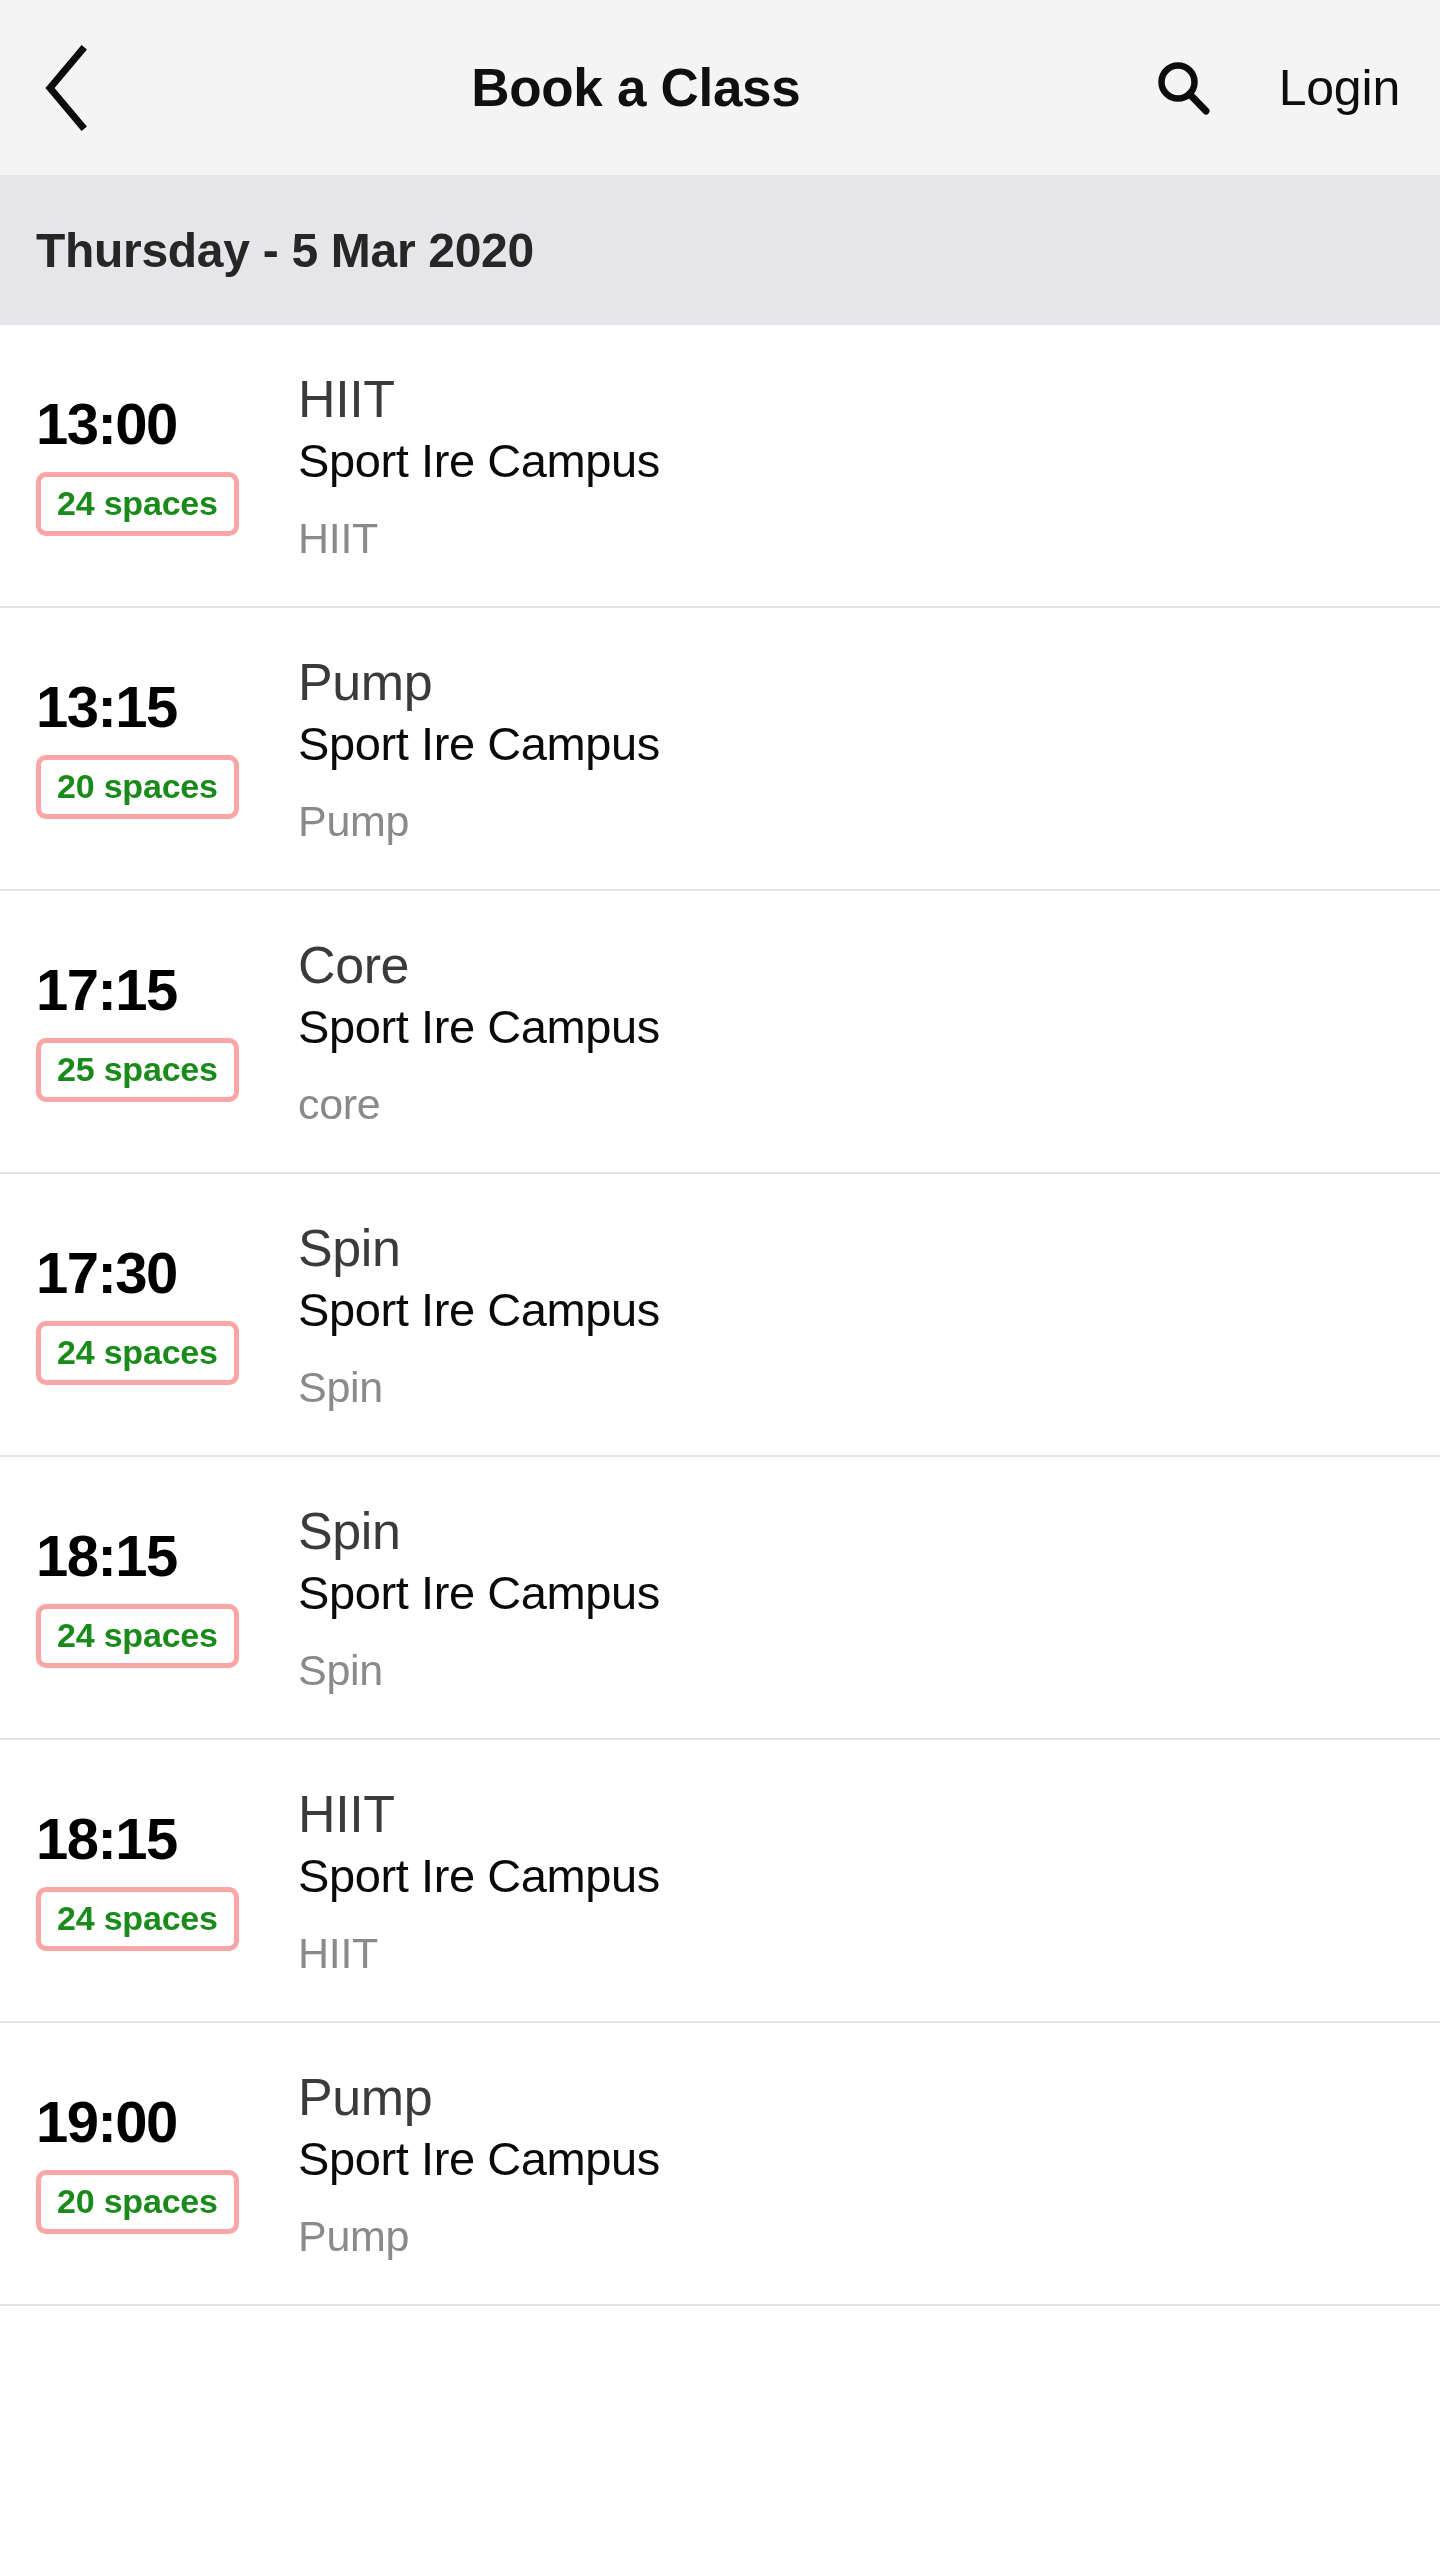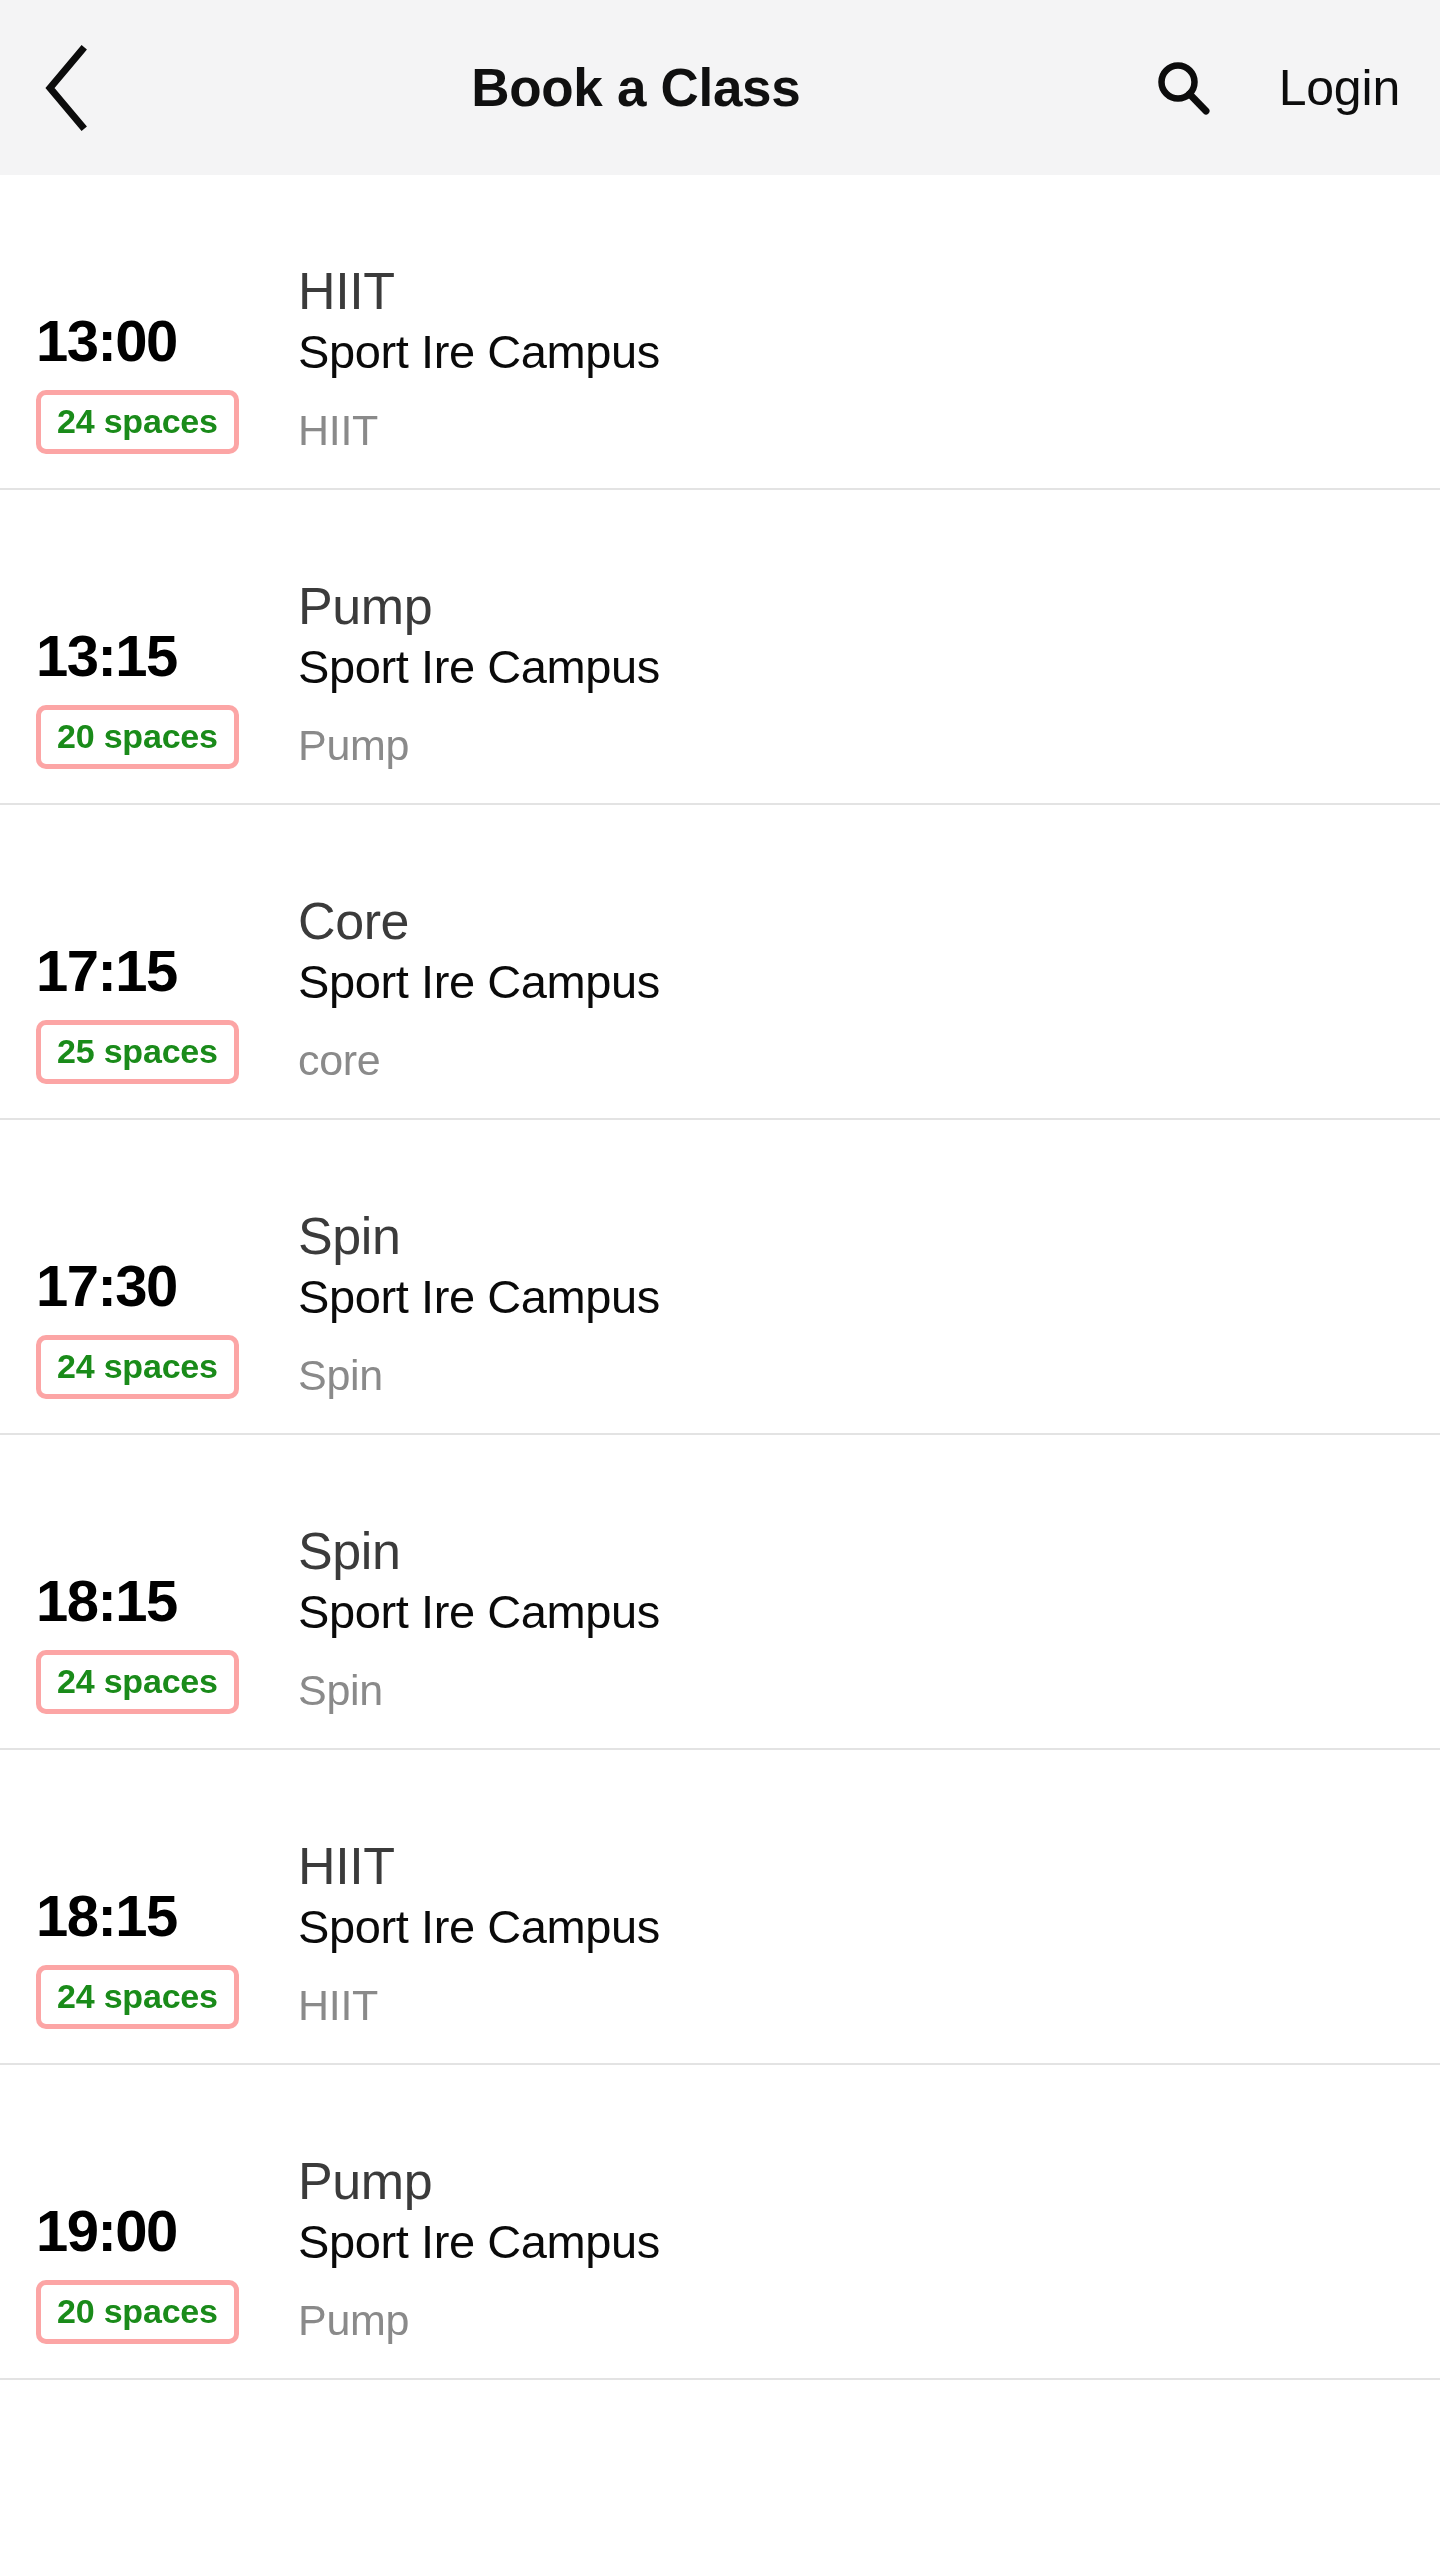--- a/index.html
+++ b/index.html
@@ -104,27 +104,27 @@
 
   
   .class-list {
     flex: 1 1 auto;
     overflow: hidden;
     background: #ffffff;
   }
 
   .class-row {
     display: flex;
-    align-items: flex-end;
+    align-items: center;
     padding: 30px 36px 34px 36px;
     box-sizing: border-box;
     border-bottom: 2px solid #e3e3e3;
     background: #ffffff;
     cursor: pointer;
-    height: 315px;
+    height: 283px;
   }
 
   .row-left {
     flex: 0 0 254px;
     display: flex;
     flex-direction: column;
     align-items: flex-start;
     padding-top: 2px;
   }
 
@@ -218,20 +218,23 @@
           <svg width="62" height="62" viewBox="0 0 62 62" fill="none" xmlns="http://www.w3.org/2000/svg">
             <circle cx="26" cy="25" r="16.5" stroke="#0c0c0c" stroke-width="6.5" fill="none"></circle>
             <line x1="37.5" y1="37" x2="54" y2="54" stroke="#0c0c0c" stroke-width="7" stroke-linecap="round"></line>
           </svg>
         </span>
       </div>
       <div class="login-btn">Login</div>
     </div>
   </div>
 
+  <div class="date-band">
+    <div class="date-band-text">Thursday - 5 Mar 2020</div>
+  </div>
 
   <div class="class-list">
       <div class="class-row">
         <div class="row-left">
           <div class="row-time">13:00</div>
           <div class="spaces-badge"><span class="spaces-badge-text">24 spaces</span></div>
         </div>
         <div class="row-right">
           <div class="class-name">HIIT</div>
           <div class="class-location">Sport Ire Campus</div>

